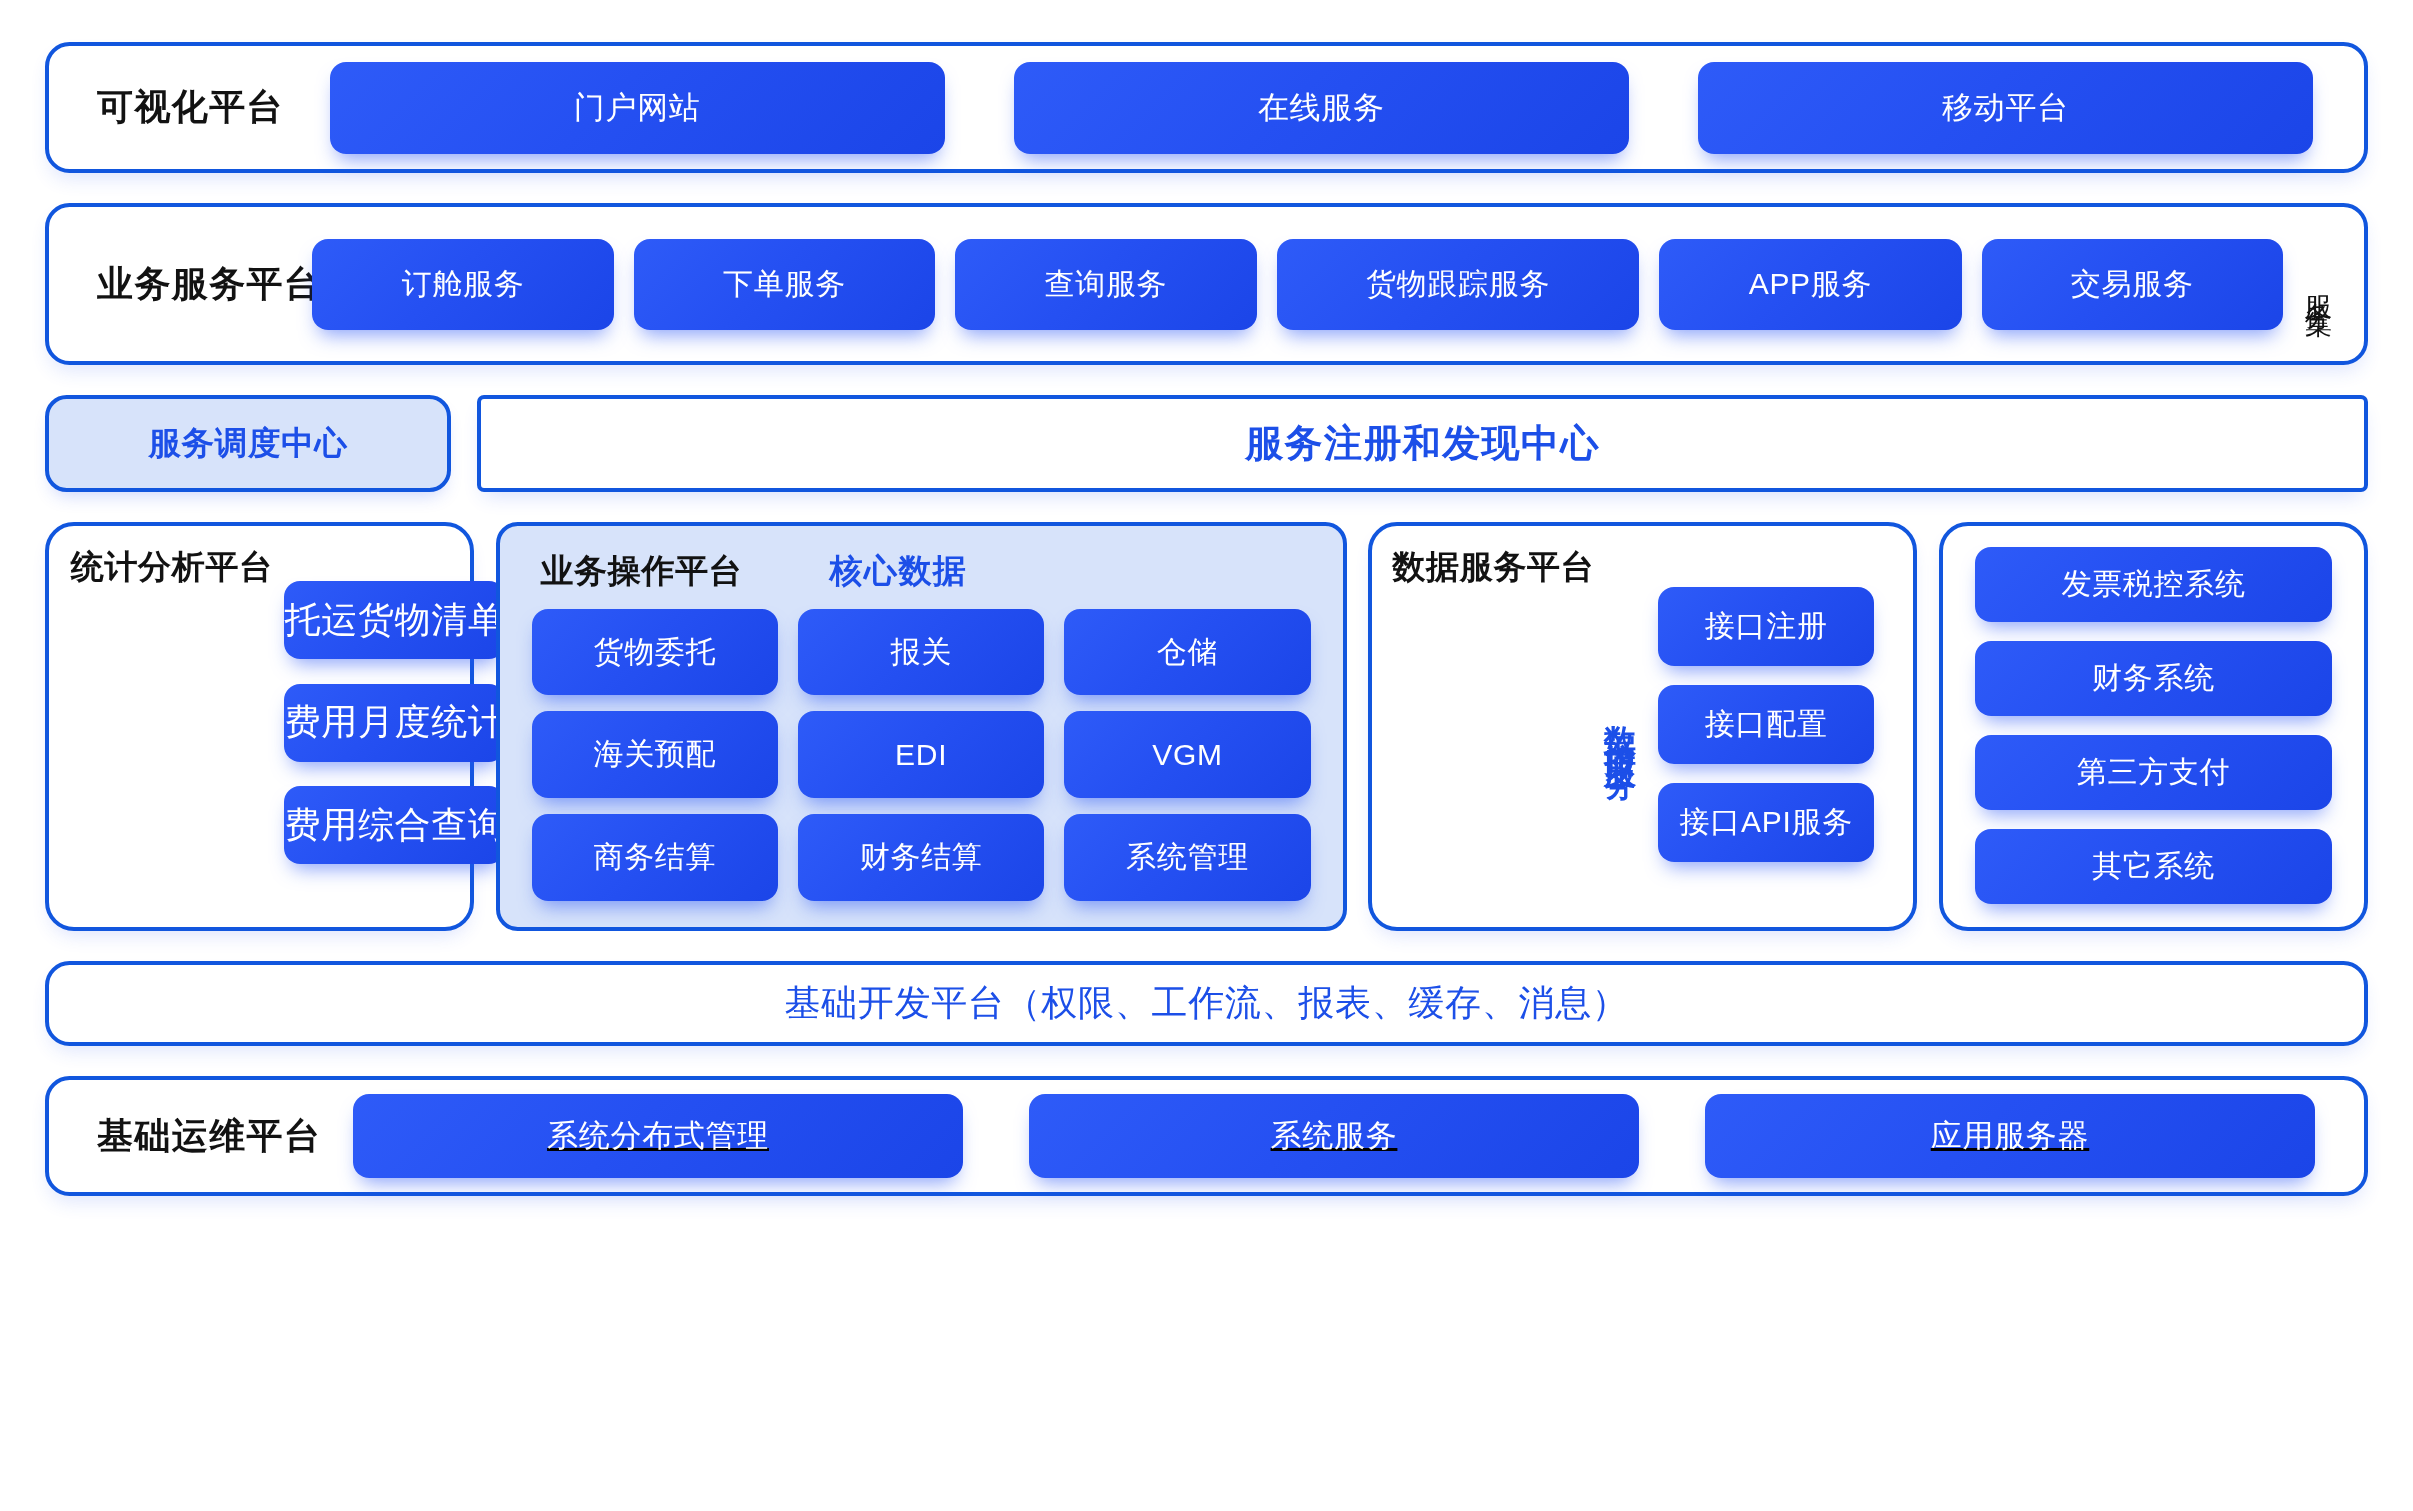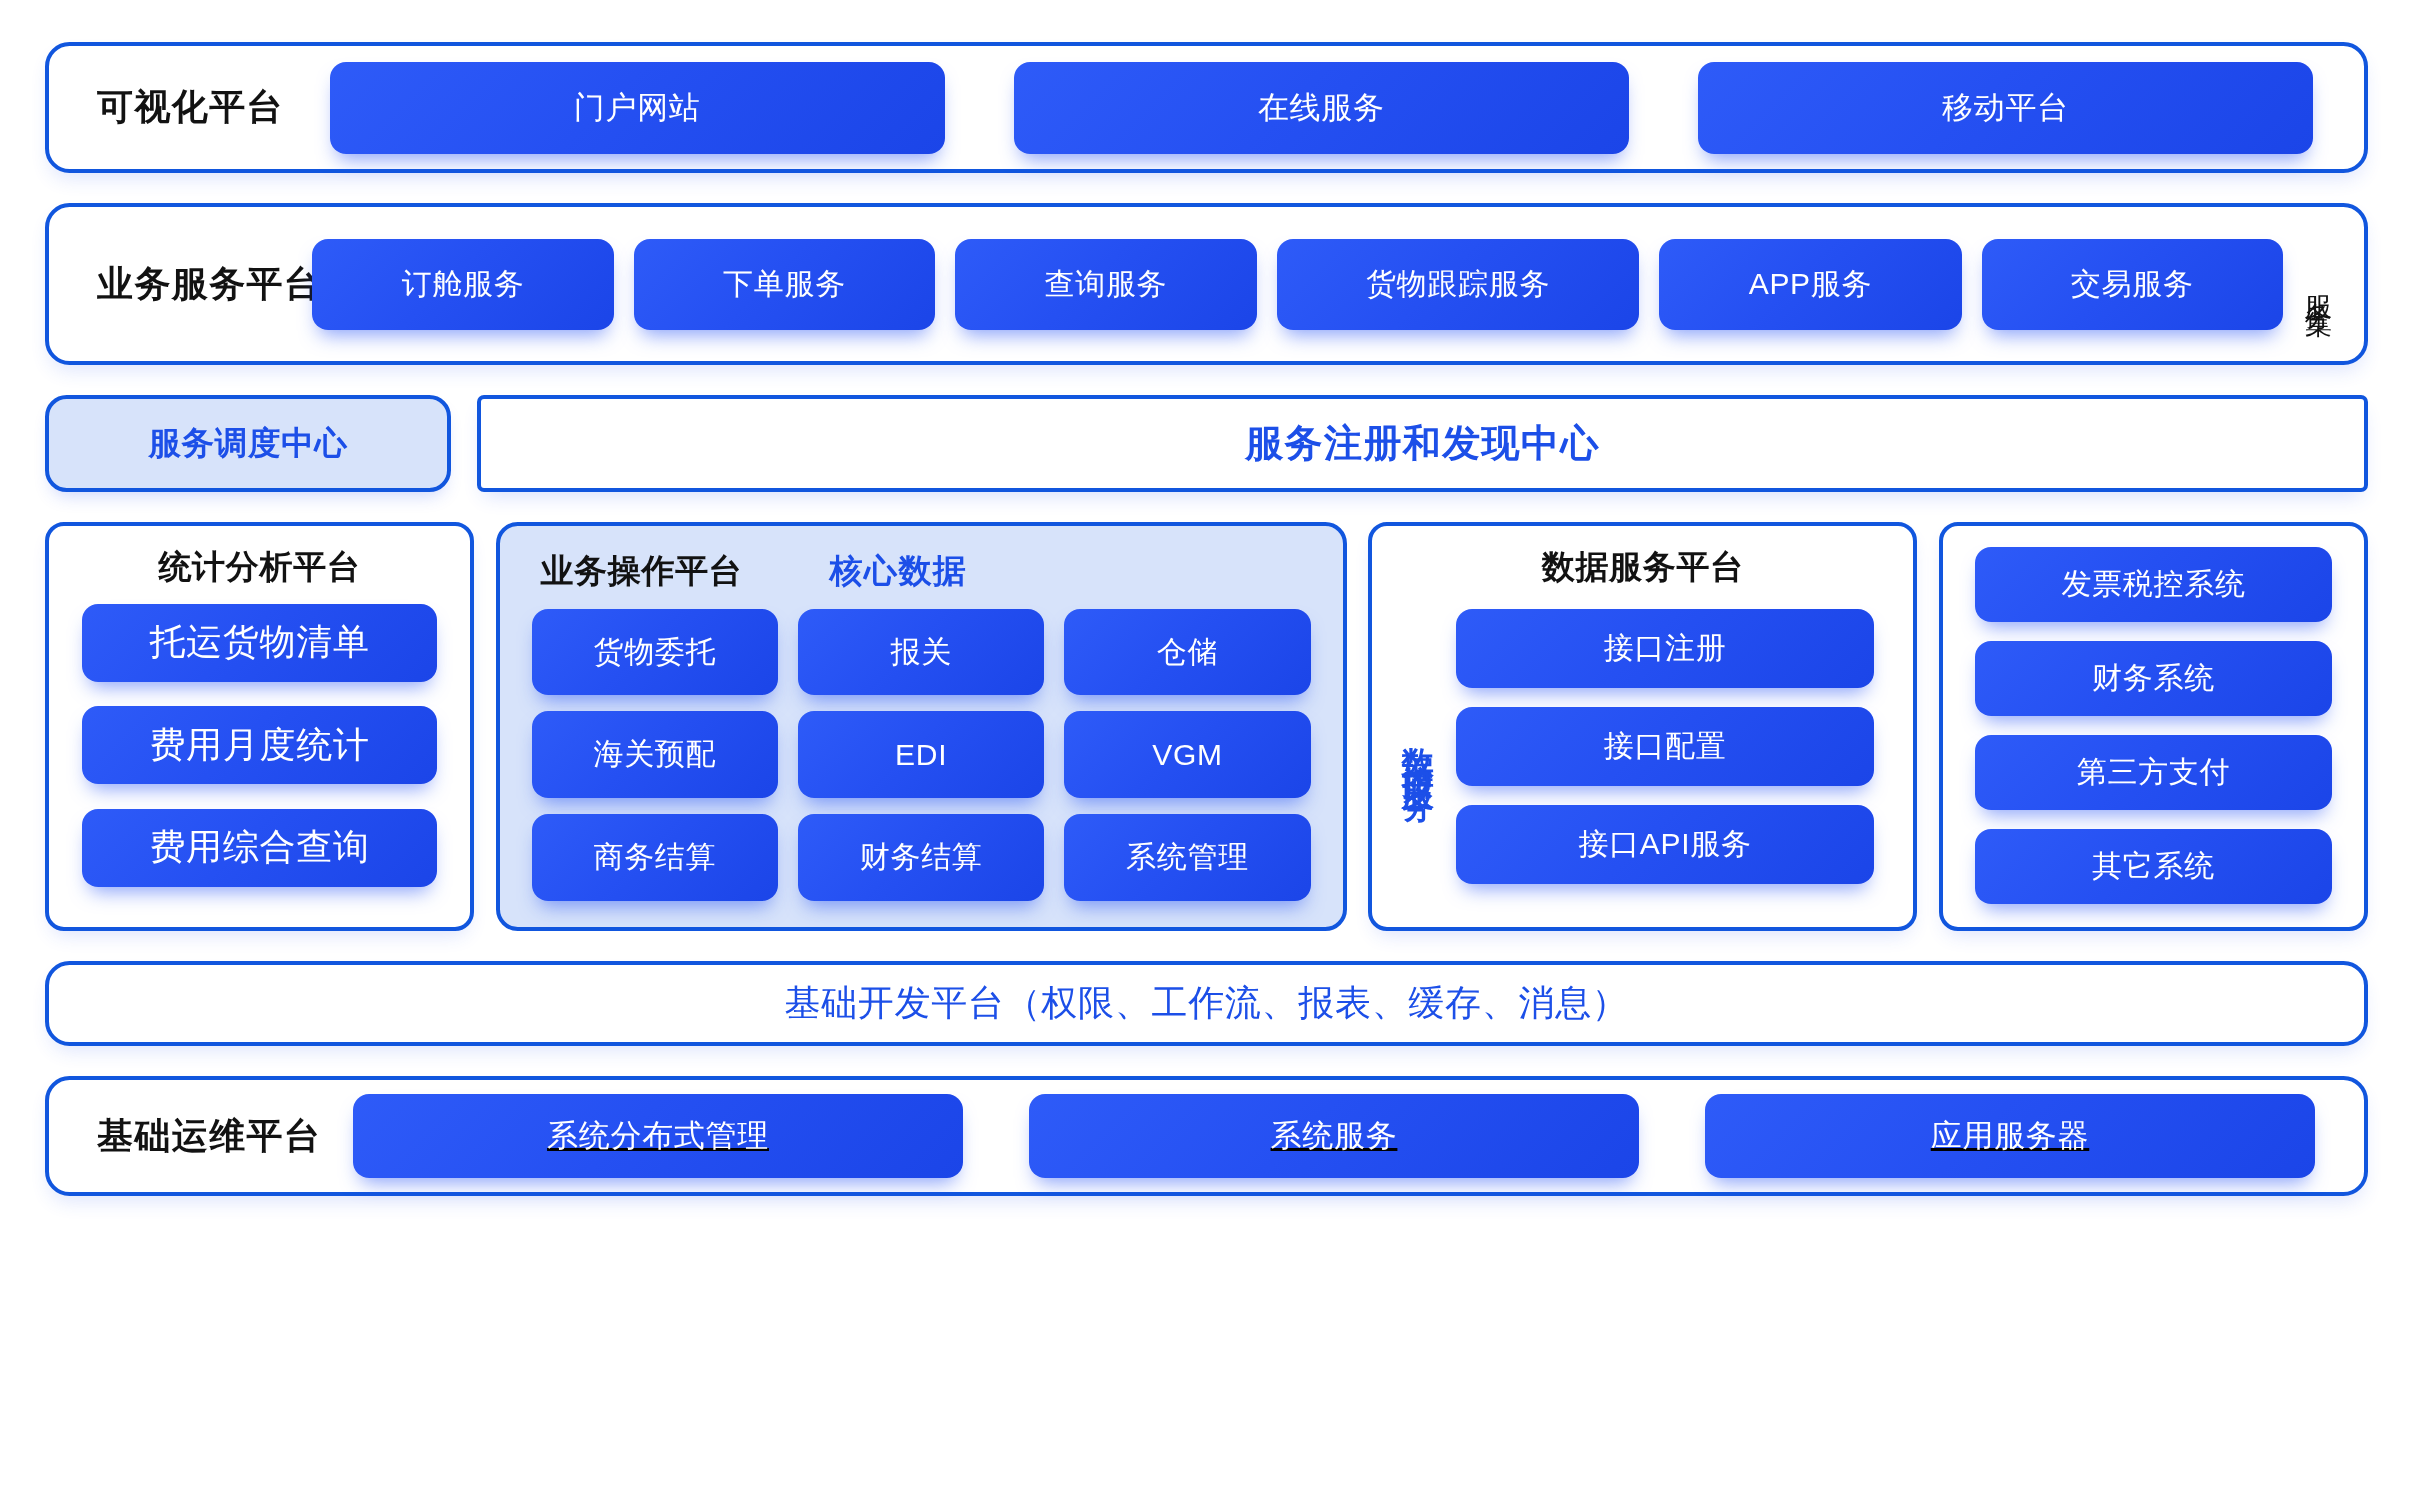--- a/index.html
+++ b/index.html
@@ -135,25 +135,25 @@
   }
 
   
   #layer-columns {
     display: flex;
     gap: 21.7px;
     height: 520px;
   }
   .col {
     border: 4.3px solid #1156DE;
-    border-radius: 19px;
+    border-radius: 29px;
     background: #ffffff;
     padding: 19px 21.7px 21.7px 21.7px;
     display: flex;
-    flex-direction: column;
+    flex-direction: row;
     box-shadow: 0 10px 19px -7.2px rgba(42,85,245,0.18);
   }
   .col-title {
     font-size: 33px;
     font-weight: bold;
     color: #121212;
     text-align: center;
     letter-spacing: 0.7px;
     white-space: nowrap;
   }

